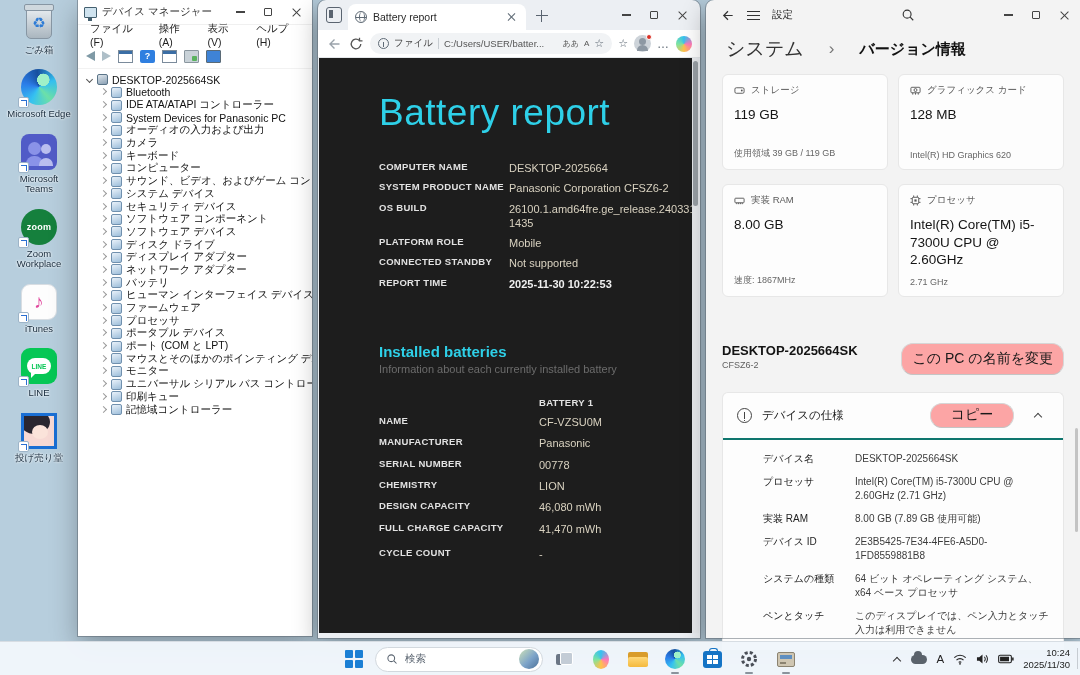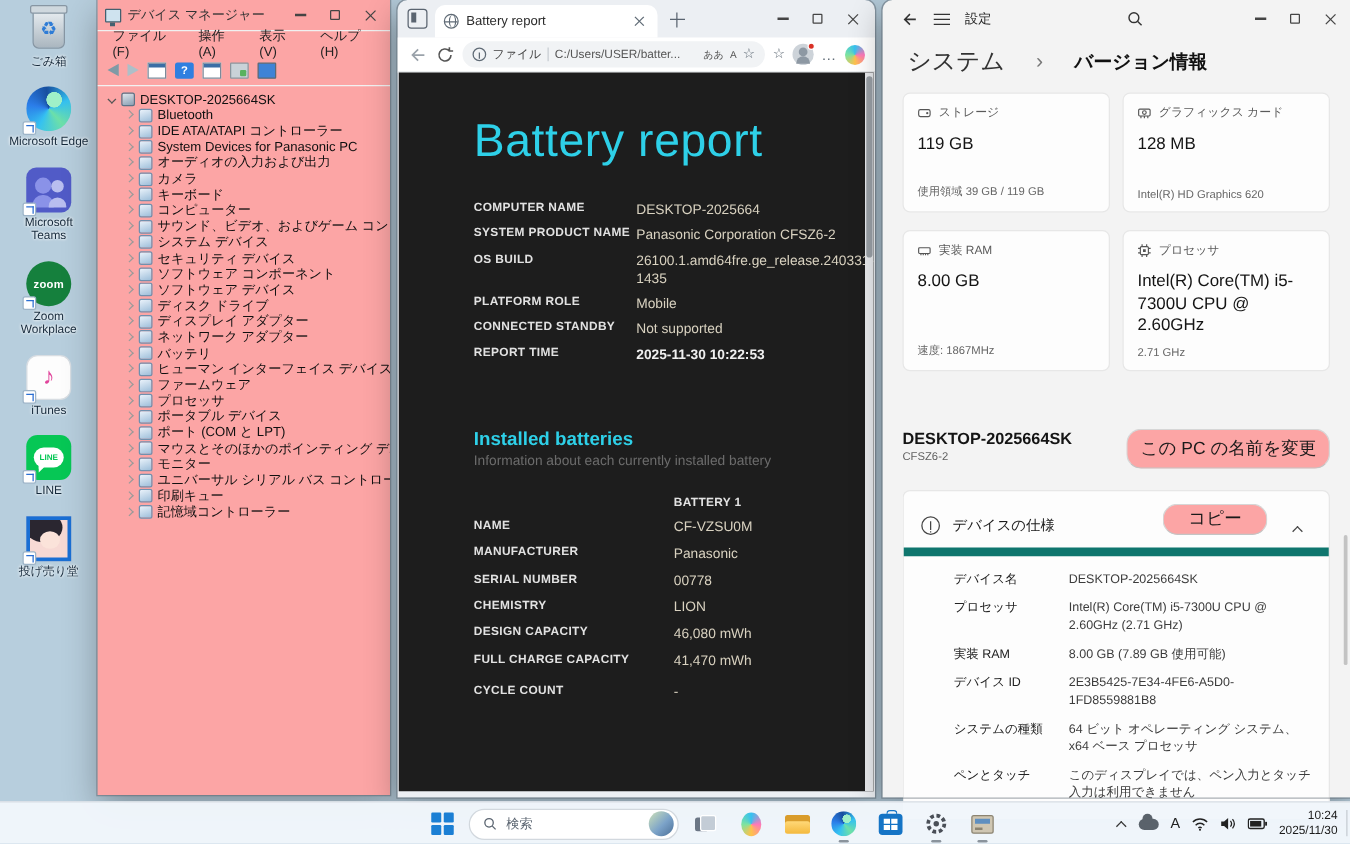--- a/index.html
+++ b/index.html
@@ -33,21 +33,21 @@
   .itunes-note { color:#e1459c; font-size:19px; }
   .line-box { width:36px; height:36px; border-radius:9px; background:#06c755; display:flex; align-items:center; justify-content:center; }
   .line-bubble { width:24px; height:16px; background:#fff; border-radius:8px; display:flex; align-items:center; justify-content:center; position:relative; }
   .line-bubble::after { content:""; position:absolute; left:4px; bottom:-4px; border:3px solid transparent; border-top-color:#fff; border-left-color:#fff; }
   .line-txt { color:#06c755; font-size:6.5px; font-weight:bold; }
   .nage-box { width:36px; height:36px; border:3px solid #1a6fd4; background:#f7d9d4; position:relative; overflow:hidden; }
   .nage-hair { position:absolute; left:-4px; top:-6px; width:30px; height:24px; border-radius:50%; background:#2a2630; }
   .nage-face { position:absolute; left:8px; top:9px; width:16px; height:14px; border-radius:50%; background:#fbe3da; }
 
   
-  .window { position:absolute; background:#fca5a5; box-shadow:0 10px 26px rgba(0,0,0,.3); outline:1px solid rgba(90,100,110,.5); }
+  .window { position:absolute; background:#ffffff; box-shadow:0 10px 26px rgba(0,0,0,.3); outline:1px solid rgba(90,100,110,.5); }
   .winbtns { margin-left:auto; display:flex; align-items:center; }
   .winbtn { width:28px; height:22px; display:flex; align-items:center; justify-content:center; position:relative; }
   .g-min { width:9px; height:1.2px; background:#444; }
   .g-max { width:8px; height:8px; border:1.1px solid #444; border-radius:1px; }
   .g-close { width:10px; height:10px; position:relative; }
   .g-close::before,.g-close::after { content:""; position:absolute; left:50%; top:0; width:1.2px; height:11px; background:#444; }
   .g-close::before { transform:rotate(45deg); } .g-close::after { transform:rotate(-45deg); }
 
   
   .devmgr { left:78px; top:0; width:234px; height:636px; }
@@ -150,21 +150,21 @@
   .card { background:#fdfdfd; border:1px solid #e7e7e7; border-radius:6px; padding:9px 11px; min-height:96px; display:flex; flex-direction:column; }
   .card-head { display:flex; align-items:center; gap:6px; font-size:9.5px; color:#5a5a5a; }
   .card-value { margin-top:9px; font-size:13.5px; font-weight:normal; color:#141414; line-height:1.3; }
   .card-footer { margin-top:auto; padding-top:8px; font-size:9px; color:#666; }
   .devname-row { display:flex; align-items:flex-start; margin-top:46px; }
   .devname { font-size:13px; font-weight:bold; color:#141414; }
   .devmodel { font-size:9px; color:#5f5f5f; margin-top:2px; }
   .btn { background:#fca5a5; border:1px solid #d6d6d6; border-bottom-color:#c4c4c4; border-radius:12px; font-size:14px; color:#1a1a1a; display:flex; align-items:center; justify-content:center; }
   .rename-btn { margin-left:auto; padding:6px 10px; }
   .specs-card { margin-top:17px; background:#fdfdfd; border:1px solid #e7e7e7; border-radius:6px 6px 0 0; border-bottom:none; }
-  .specs-head { display:flex; align-items:flex-end; gap:10px; padding:10px 14px; border-bottom:7px solid #0f766e; }
+  .specs-head { display:flex; align-items:center; gap:10px; padding:10px 14px; border-bottom:2px solid #0f766e; }
   .specs-title { font-size:11.5px; color:#1a1a1a; }
   .copy-btn { margin-left:auto; width:84px; height:25px; }
   .chev-up { width:9px; height:9px; position:relative; margin:0 6px 0 10px; }
   .chev-up::after { content:""; position:absolute; left:1px; top:3px; width:5px; height:5px; border-left:1.3px solid #444; border-top:1.3px solid #444; transform:rotate(45deg); }
   .specs-rows { padding:8px 14px 8px 40px; }
   .spec-row { display:flex; padding:4.5px 0; }
   .spec-label { width:92px; flex:0 0 92px; font-size:10px; color:#222; line-height:1.4; }
   .spec-value { font-size:10px; color:#3c3c3c; line-height:1.4; }
   .st-scroll { position:absolute; right:2px; top:428px; width:3px; height:104px; border-radius:2px; background:#c3c3c3; }
   .i-circle { width:15px; height:15px; border:1.2px solid #444; border-radius:50%; position:relative; flex:0 0 15px; }

